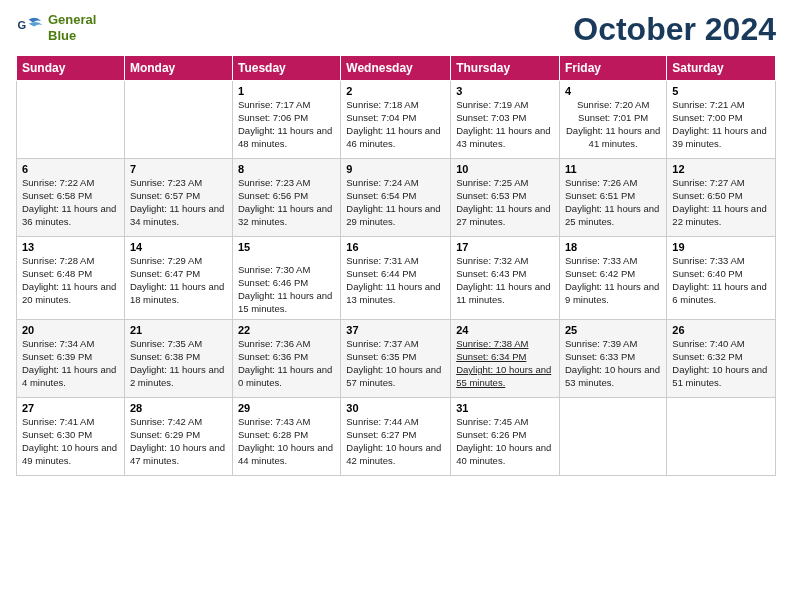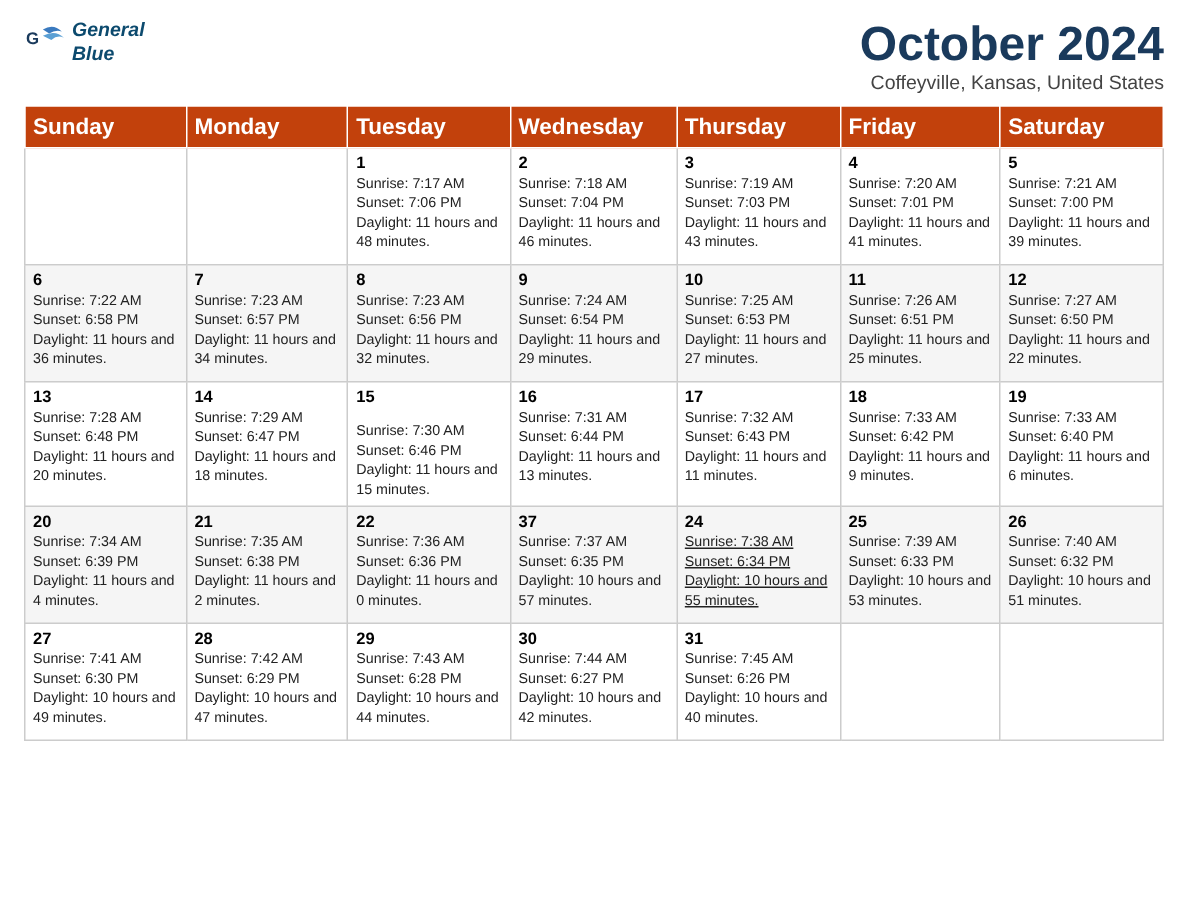--- a/index.html
+++ b/index.html
@@ -20,23 +20,22 @@
       align-items: flex-start;
       margin-bottom: 8px;
     }
     .logo {
       display: flex;
       align-items: center;
     }
     .logo-text {
       font-size: 13px;
       font-weight: bold;
-      color: #0c4a6e;
+      color: #4d7c0f;
       line-height: 1.2;
-      font-style: italic;
     }
     .logo-icon {
       width: 28px;
       height: 28px;
       margin-right: 4px;
     }
     .title-block {
       text-align: right;
     }
     .month-title {
@@ -48,25 +47,25 @@
     .subtitle {
       font-size: 13px;
       color: #444;
     }
     table {
       width: 100%;
       border-collapse: collapse;
       font-size: 10px;
     }
     thead tr th {
-      background-color: #c2410c;
+      background-color: #be185d;
       color: #fff;
       text-align: left;
       padding: 5px 5px;
-      font-size: 15px;
+      font-size: 12px;
       font-weight: bold;
       border: 1px solid #fff;
     }
     tbody tr td {
       vertical-align: top;
       border: 1px solid #ccc;
       padding: 4px 5px;
       height: 78px;
       width: 113px;
       background: #fff;
@@ -103,21 +102,20 @@
         <path d="M18 8 Q28 2 36 10 Q30 8 24 12 Z" fill="#3a7abf"></path>
         <path d="M18 14 Q30 8 38 16 Q32 13 26 18 Z" fill="#5a9fd4"></path>
       </svg>
       <div class="logo-text">
         <div>General</div>
         <div>Blue</div>
       </div>
     </div>
     <div class="title-block">
       <div class="month-title">October 2024</div>
-      <div class="subtitle">Coffeyville, Kansas, United States</div>
     </div>
   </div>
 
   <table>
     <thead>
       <tr>
       <th>Sunday</th>
           <th>Monday</th>
           <th>Tuesday</th>
           <th>Wednesday</th>
@@ -143,21 +141,21 @@
 Daylight: 11 hours and 46 minutes.</div>
           </td>
           <td>
             <div class="day-num">3</div>
             <div class="day-info" style="white-space: pre-line;">Sunrise: 7:19 AM
 Sunset: 7:03 PM
 Daylight: 11 hours and 43 minutes.</div>
           </td>
           <td>
             <div class="day-num">4</div>
-            <div class="day-info" style="white-space: pre-line;">Sunrise: 7:20 AM
+            <div class="day-info" style="white-space: pre-line; text-align: center;">Sunrise: 7:20 AM
 Sunset: 7:01 PM
 Daylight: 11 hours and 41 minutes.</div>
           </td>
           <td>
             <div class="day-num">5</div>
             <div class="day-info" style="white-space: pre-line;">Sunrise: 7:21 AM
 Sunset: 7:00 PM
 Daylight: 11 hours and 39 minutes.</div>
           </td>
         </tr>

